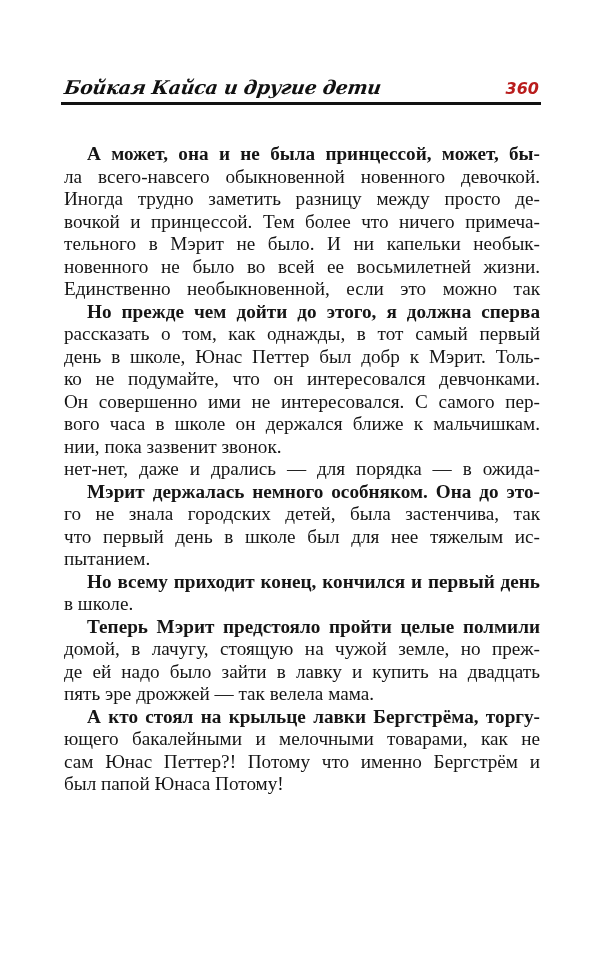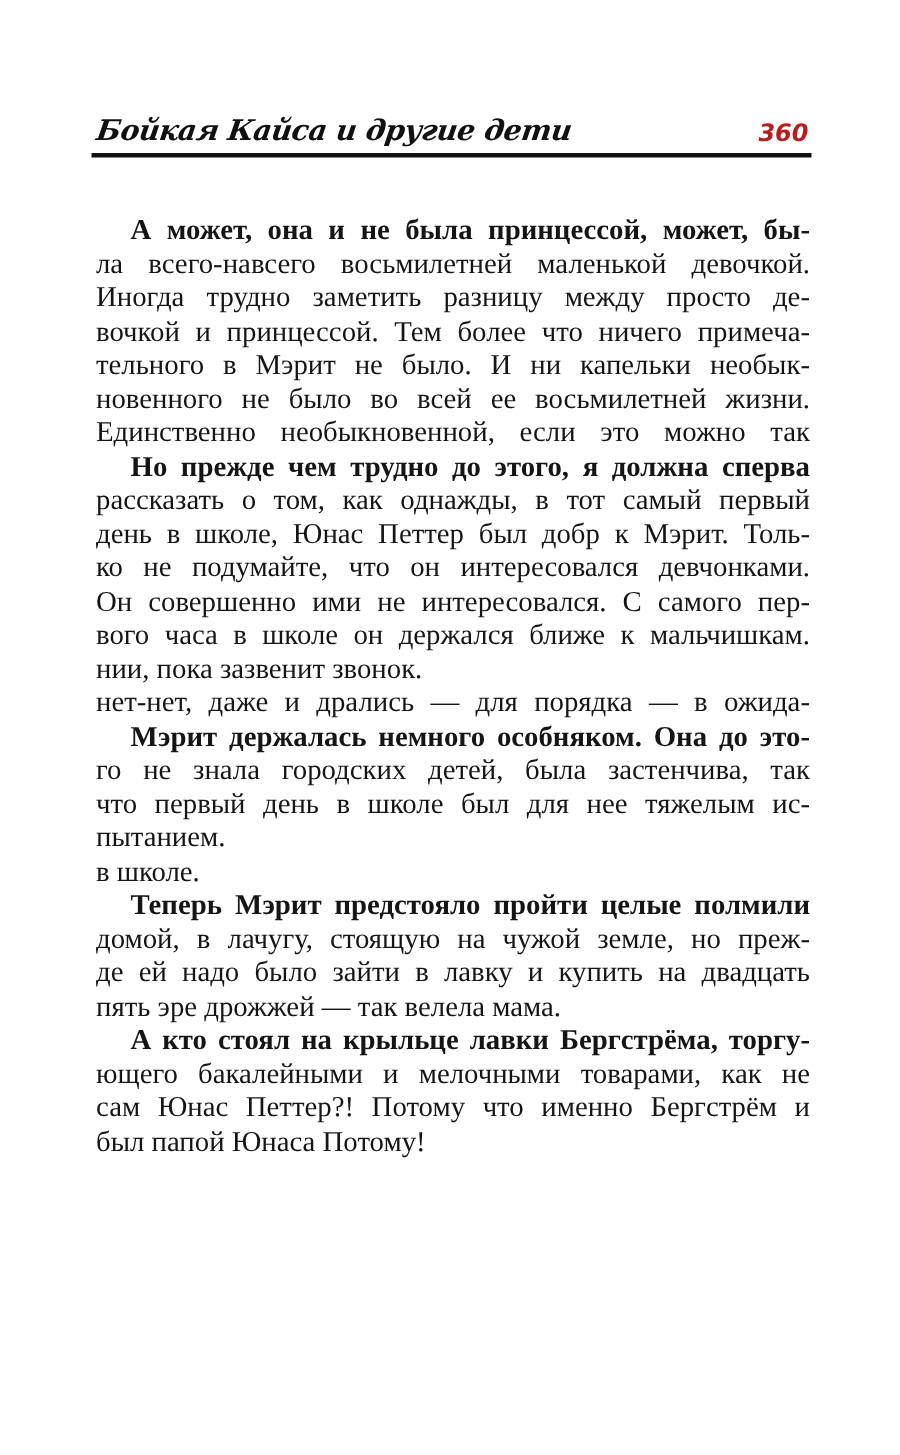--- a/index.html
+++ b/index.html
@@ -76,48 +76,49 @@
 
 <div class="page-header">
   <span class="running-title">Бойкая Кайса и другие дети</span>
   <span class="page-number">360</span>
 </div>
 
 <div class="body-text">
 
   <div class="paragraph">
     <span class="line first">А может, она и не была принцессой, может, бы-</span>
-    <span class="line">ла всего-навсего восьмилетней маленькой девочкой.</span>
+    <span class="line">ла всего-навсего обыкновенной новенного девочкой.</span>
     <span class="line">Иногда трудно заметить разницу между просто де-</span>
     <span class="line">вочкой и принцессой. Тем более что ничего примеча-</span>
     <span class="line">тельного в Мэрит не было. И ни капельки необык-</span>
     <span class="line">новенного не было во всей ее восьмилетней жизни.</span>
     <span class="line">Единственно необыкновенной, если это можно так</span>
   </div>
 
   <div class="paragraph">
-    <span class="line first">Но прежде чем трудно до этого, я должна сперва</span>
+    <span class="line first">Но прежде чем дойти до этого, я должна сперва</span>
     <span class="line">рассказать о том, как однажды, в тот самый первый</span>
     <span class="line">день в школе, Юнас Петтер был добр к Мэрит. Толь-</span>
     <span class="line">ко не подумайте, что он интересовался девчонками.</span>
     <span class="line">Он совершенно ими не интересовался. С самого пер-</span>
     <span class="line">вого часа в школе он держался ближе к мальчишкам.</span>
     <span class="line last">нии, пока зазвенит звонок.</span>
     <span class="line">нет-нет, даже и дрались — для порядка — в ожида-</span>
   </div>
 
 
   <div class="paragraph">
     <span class="line first">Мэрит держалась немного особняком. Она до это-</span>
     <span class="line">го не знала городских детей, была застенчива, так</span>
     <span class="line">что первый день в школе был для нее тяжелым ис-</span>
     <span class="line last">пытанием.</span>
   </div>
 
   <div class="paragraph">
+    <span class="line first">Но всему приходит конец, кончился и первый день</span>
     <span class="line last">в школе.</span>
   </div>
 
   <div class="paragraph">
     <span class="line first">Теперь Мэрит предстояло пройти целые полмили</span>
     <span class="line">домой, в лачугу, стоящую на чужой земле, но преж-</span>
     <span class="line">де ей надо было зайти в лавку и купить на двадцать</span>
     <span class="line last">пять эре дрожжей — так велела мама.</span>
   </div>
 

